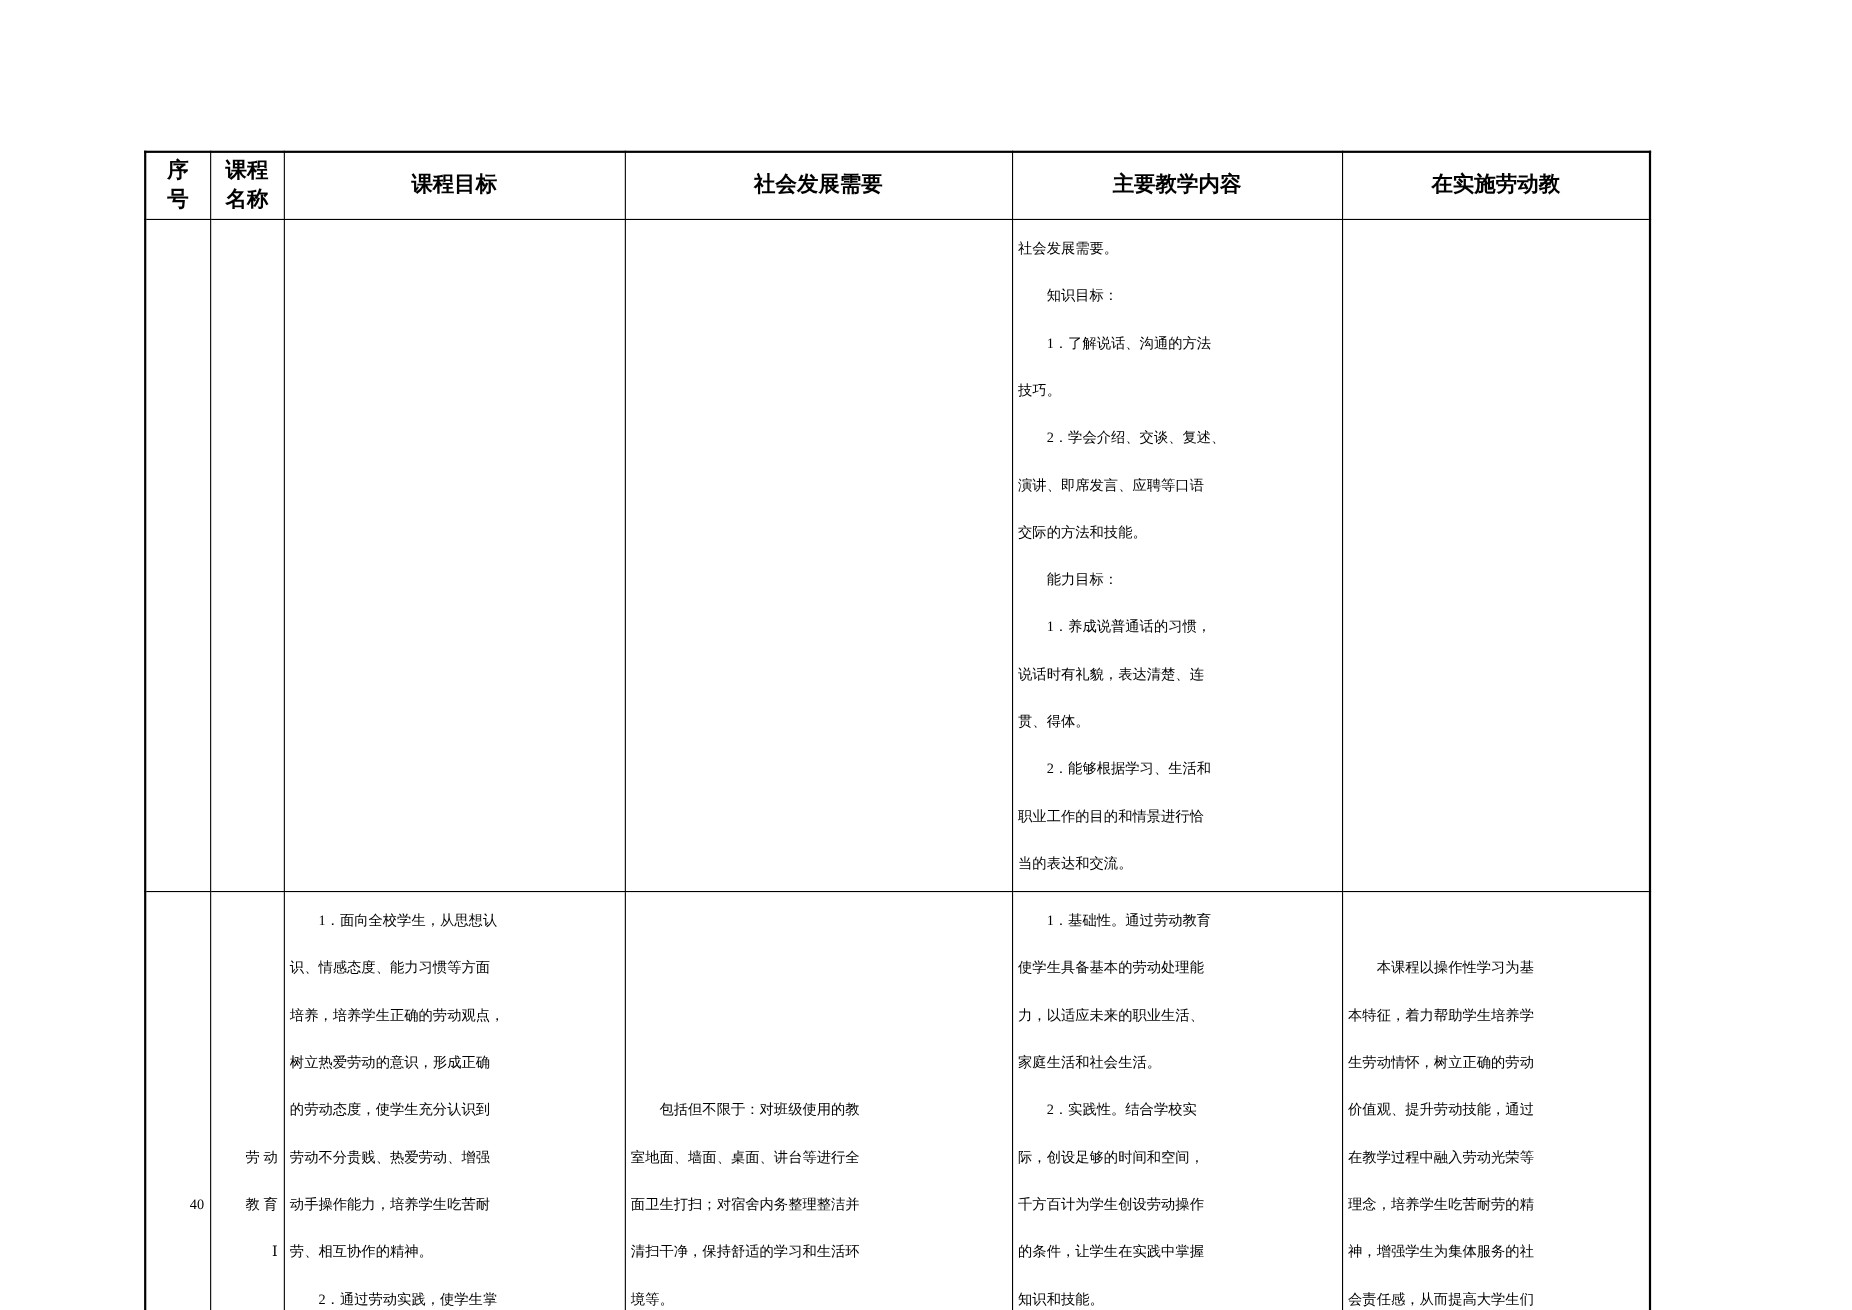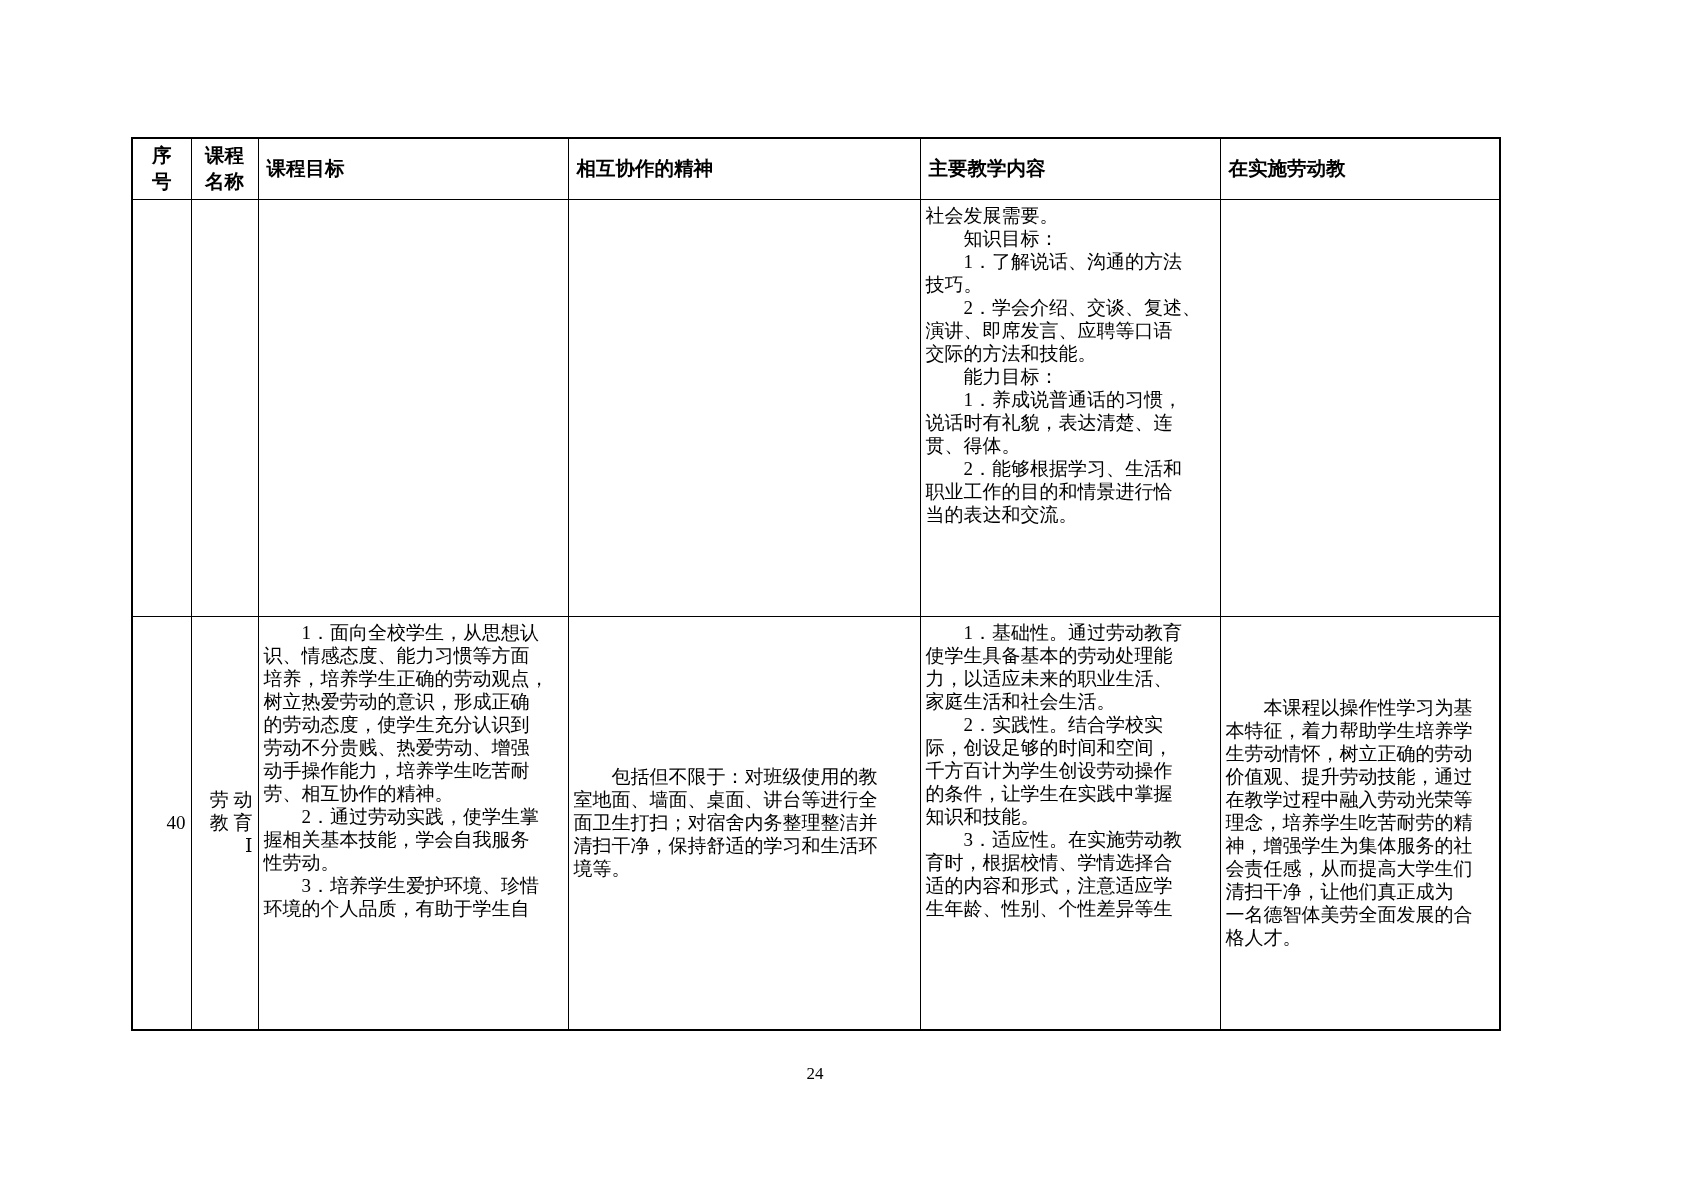--- a/index.html
+++ b/index.html
@@ -32,30 +32,30 @@
     white-space: pre;            
     overflow: hidden;
     box-sizing: border-box;
   }
   .doc-table th {
     font-weight: bold;
     font-size: 19.5px;
     line-height: 26px;
     height: 61px;
     vertical-align: middle;
-    text-align: left;
+    text-align: center;
     padding: 2px 8px;
   }
   .doc-table th.hcenter {
     text-align: center;
     padding: 2px 2px;
   }
   .doc-table td {
-    font-size: 19px;
-    line-height: 23px;
+    font-size: 13px;
+    line-height: 43px;
     vertical-align: top;
     padding: 4px 5px;
   }
   tr.row-cont  { height: 417px; }
   tr.row-main  { height: 414px; }
   .doc-table td.v-mid  { vertical-align: middle; }
   .doc-table td.center { text-align: right; }
   .pagenum {
     position: absolute;
     left: 131px;
@@ -80,21 +80,21 @@
       <col style="width:300px">
       <col style="width:280px">
     </colgroup>
     <thead>
       <tr>
         <th class="hcenter">序
 号</th>
         <th class="hcenter">课程
 名称</th>
         <th>课程目标</th>
-        <th>相互协作的精神</th>
+        <th>社会发展需要</th>
         <th>主要教学内容</th>
         <th>在实施劳动教</th>
       </tr>
     </thead>
     <tbody>
       <tr class="row-cont">
         <td></td>
         <td></td>
         <td></td>
         <td></td>
@@ -158,15 +158,14 @@
 理念，培养学生吃苦耐劳的精
 神，增强学生为集体服务的社
 会责任感，从而提高大学生们
 清扫干净，让他们真正成为
 一名德智体美劳全面发展的合
 格人才。</td>
       </tr>
     </tbody>
   </table>
 
-  <div class="pagenum">24</div>
 
 </div>
 
 </body></html>

